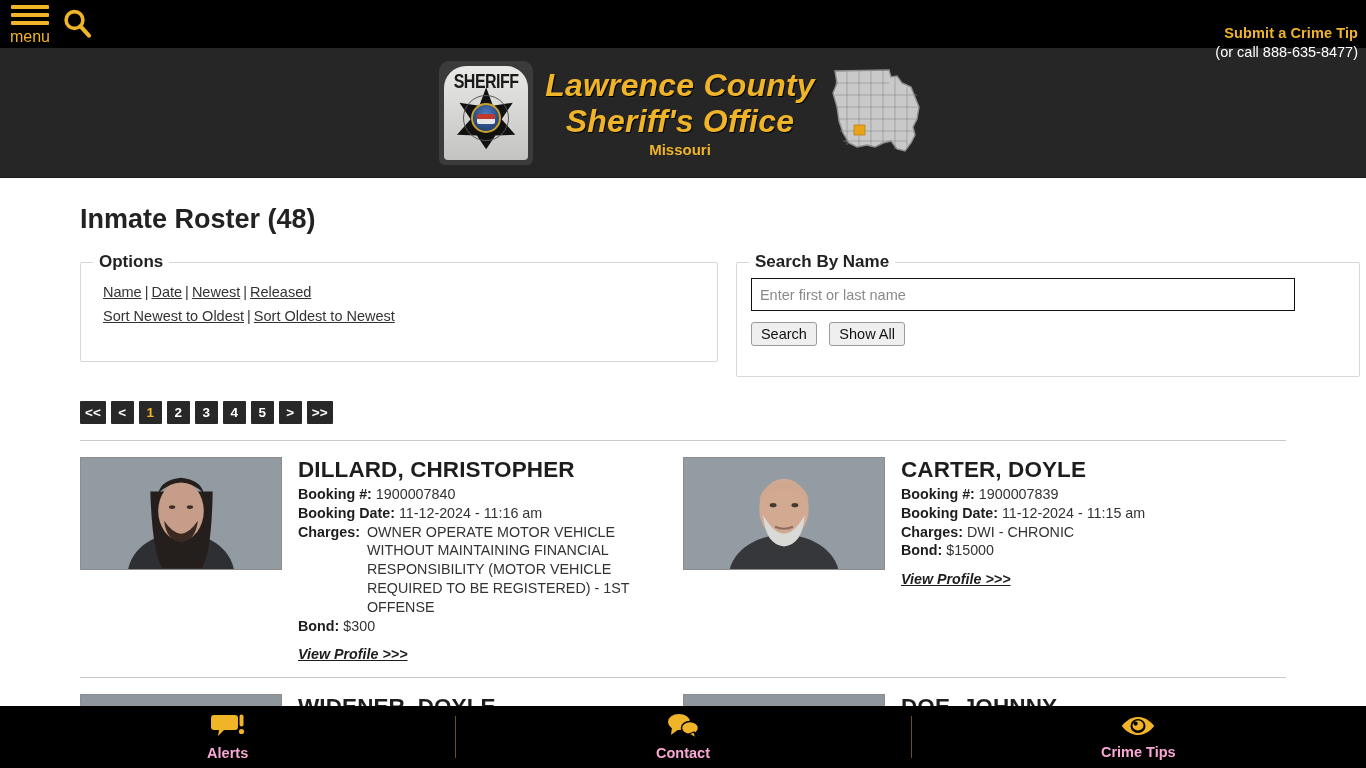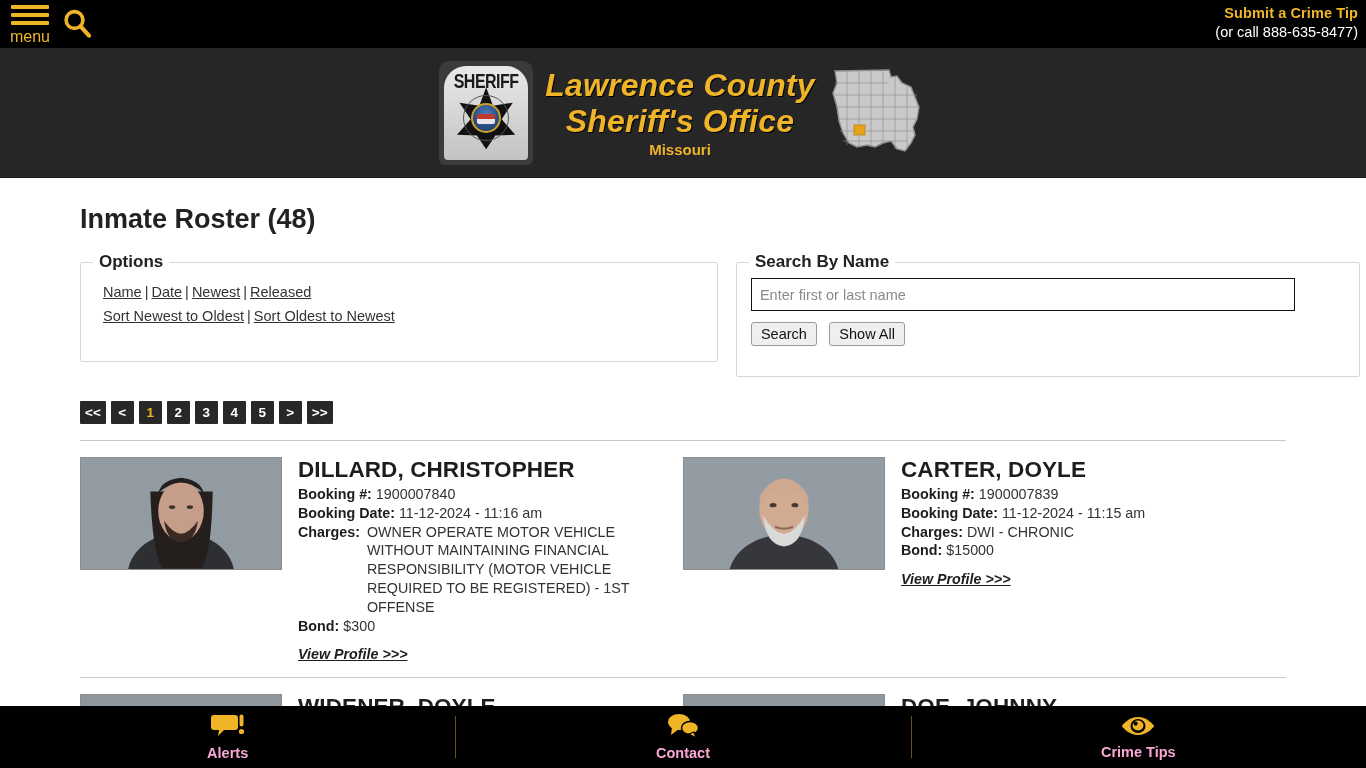--- a/index.html
+++ b/index.html
@@ -49,20 +49,21 @@
   }
   .search-btn {
     margin-top: 3px;
     cursor: pointer;
     display: block;
   }
   #topbar-right {
     text-align: right;
     padding: 4px 8px 0 0;
     line-height: 19px;
+    margin-top: 20px;
   }
   .crime-tip-link {
     display: block;
     color: #f0b429;
     font-weight: bold;
     font-size: 14.5px;
     text-decoration: none;
     letter-spacing: .1px;
   }
   .crime-tip-phone {

